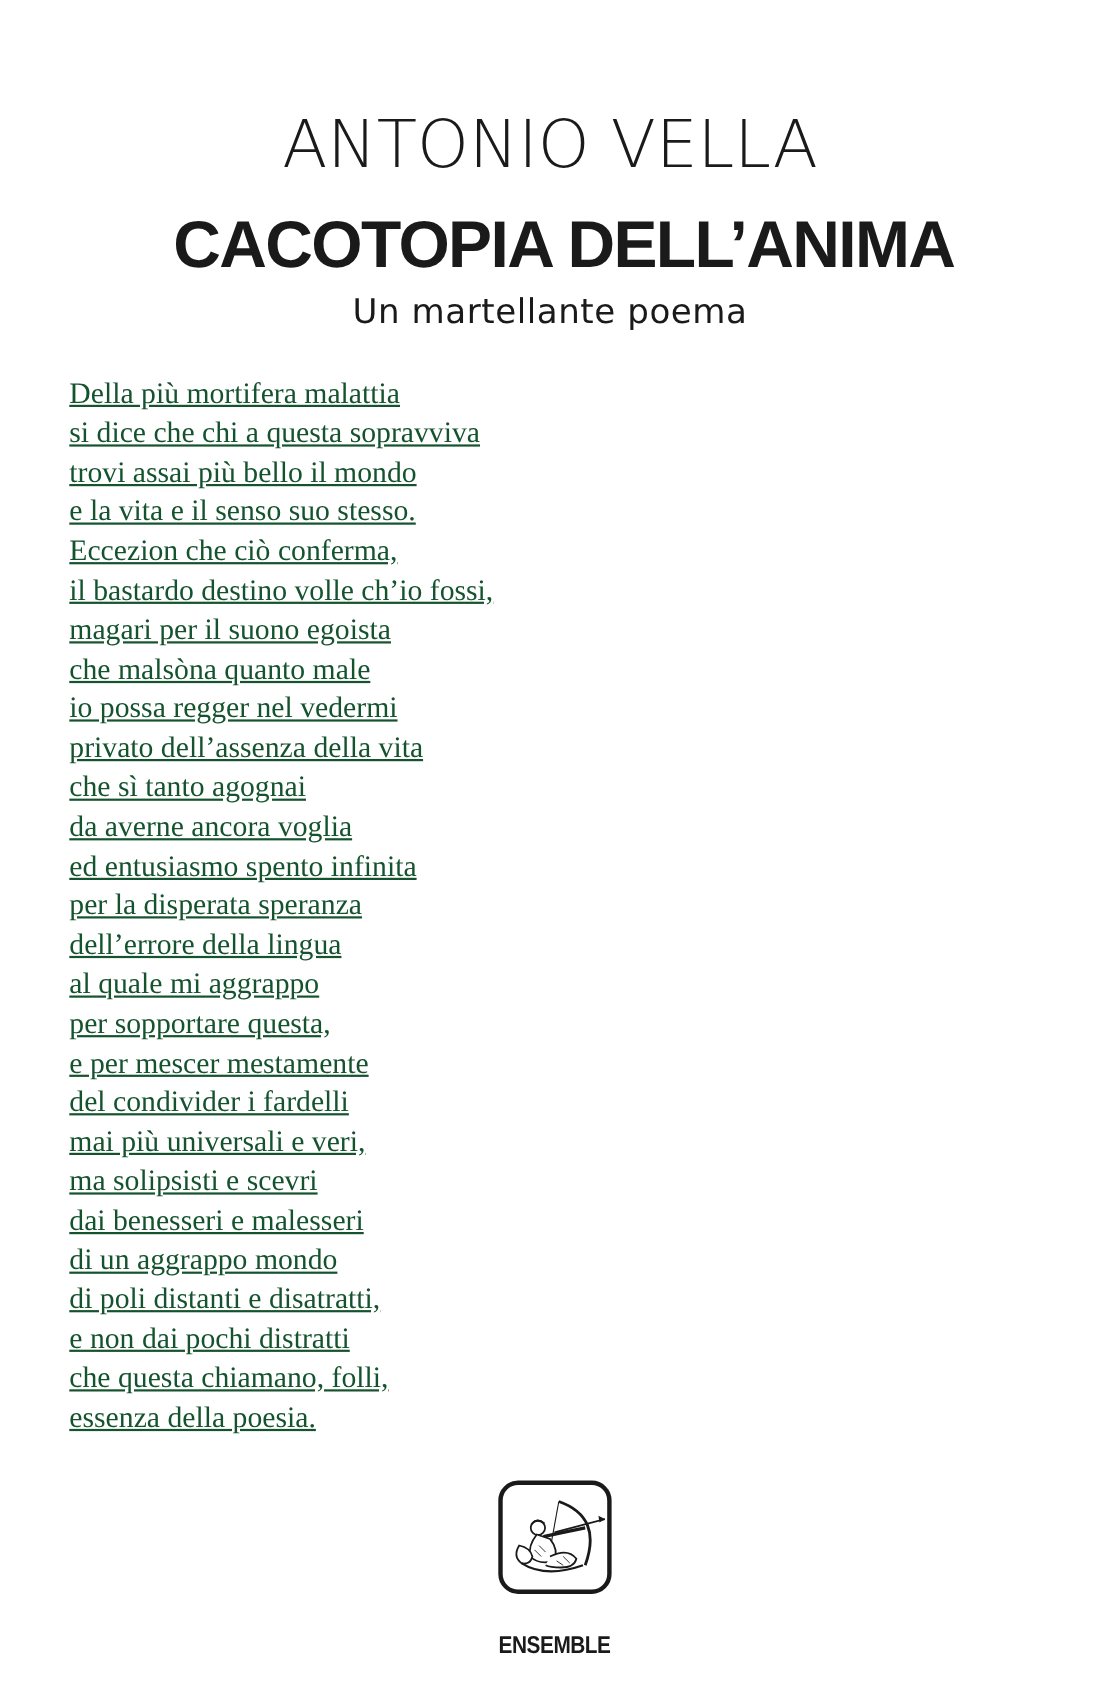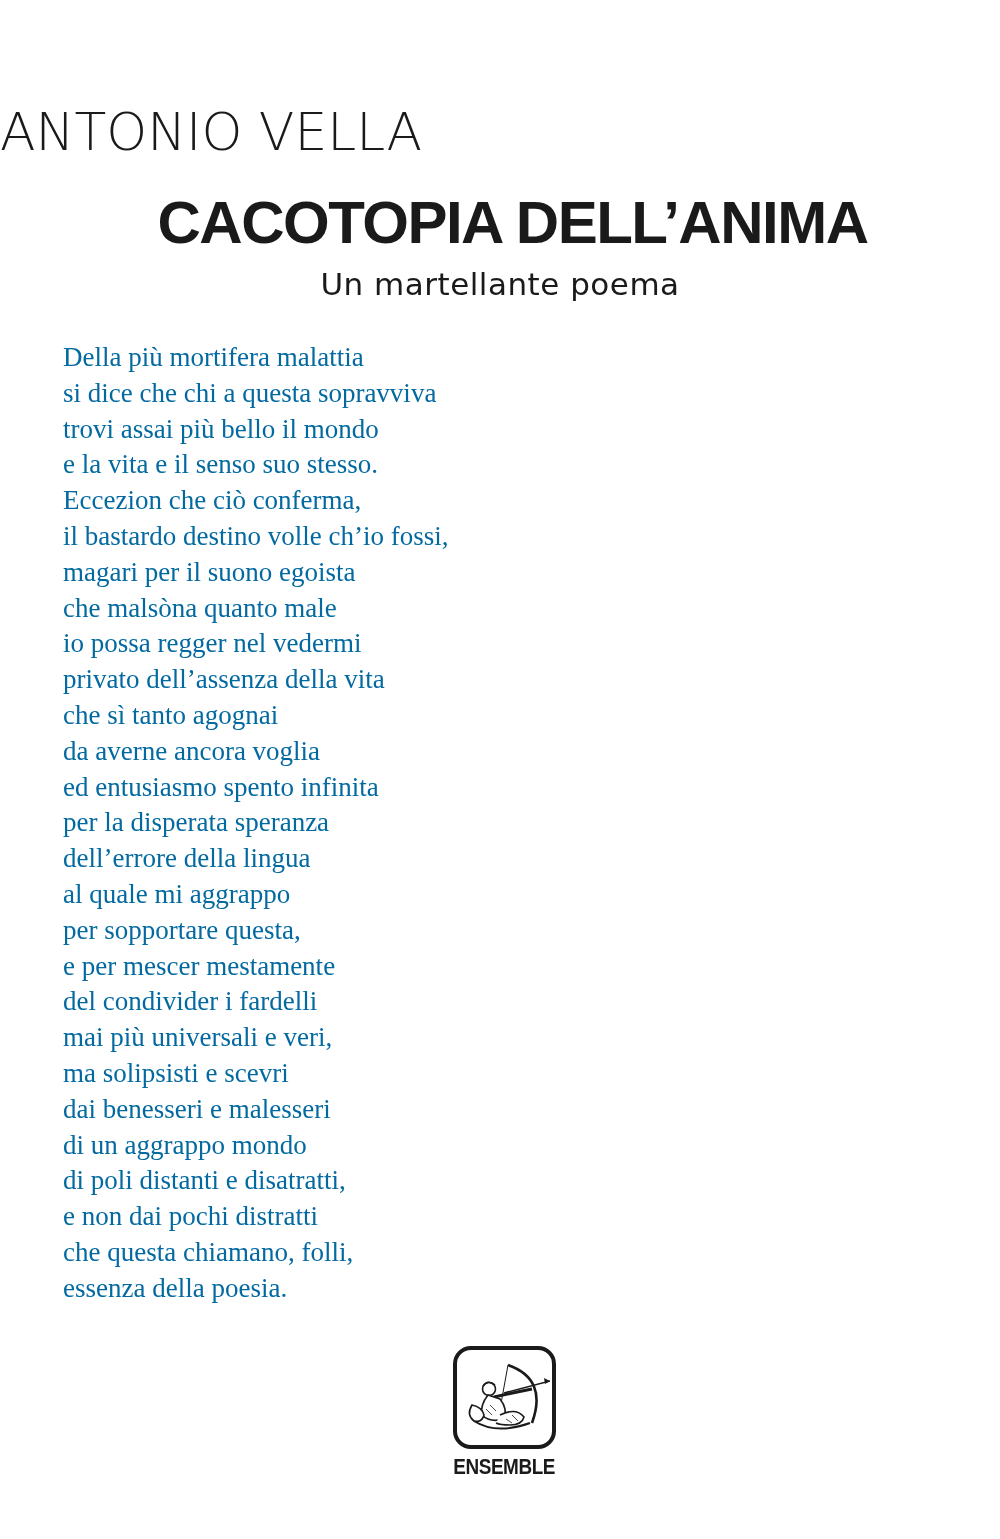--- a/index.html
+++ b/index.html
@@ -11,23 +11,24 @@
       width: 1000px;
       height: 1539px;
       position: relative;
       overflow: hidden;
       color: #1a1a1a;
     }
     .author {
       position: absolute;
       left: 0; right: 0;
       top: 102px;
+      text-align: center;
       font-family: "DejaVu Sans", sans-serif;
       font-weight: 200;
-      font-size: 52px;
+      font-size: 60px;
       letter-spacing: 0px;
       line-height: 60px;
       color: #1a1a1a;
       -webkit-text-stroke: 0px;
       font-stretch: condensed;
     }
     .title {
       position: absolute;
       left: 0; right: 0;
       top: 188px;
@@ -55,35 +56,37 @@
     .poem {
       position: absolute;
       left: 63px;
       top: 340px;
       margin: 0;
       padding: 0;
       list-style: none;
       font-family: "Liberation Serif", serif;
       font-size: 27px;
       line-height: 35.8px;
-      color: #0369a1;
+      color: #14532d;
+      text-decoration: underline;
     }
     .poem li {
       white-space: nowrap;
       margin: 0;
       padding: 0;
     }
     .logo {
       position: absolute;
       left: 449px;
       top: 1346px;
       width: 111px;
       display: flex;
       flex-direction: column;
       align-items: center;
+      gap: 29px;
     }
     .logo-frame {
       width: 103px;
       height: 103px;
       border: 4px solid #1a1a1a;
       border-radius: 18px;
       box-sizing: border-box;
       display: flex;
       align-items: center;
       justify-content: center;

